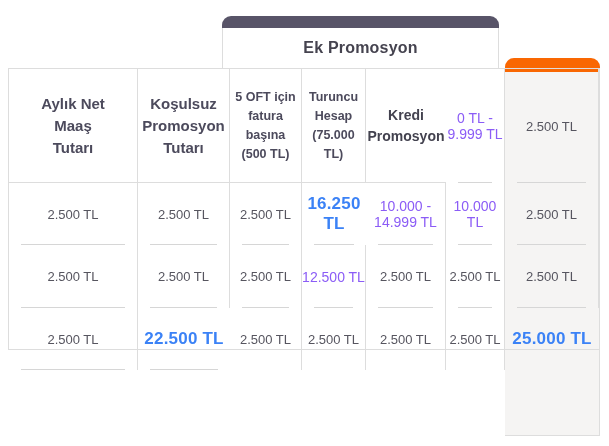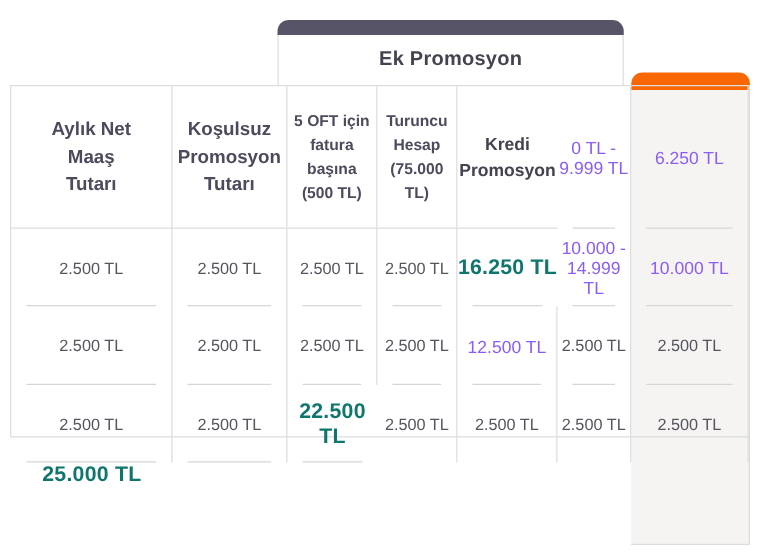--- a/index.html
+++ b/index.html
@@ -95,21 +95,21 @@
     bottom: 0;
     height: 1px;
     background: #d6d6d6;
   }
 
   .hdr-main   { font-size: 15px; font-weight: bold; color: #4c4a5c; line-height: 22px; }
   .hdr-sub    { font-size: 12.5px; font-weight: bold; color: #4c4a5c; line-height: 19px; }
   .hdr-total  { font-size: 14px; font-weight: bold; color: #43424f; line-height: 21px; }
   .val        { font-size: 14px; color: #8b5cf6; }
   .val-sub    { font-size: 13px; color: #56555f; }
-  .val-total  { font-size: 17px; font-weight: bold; color: #0f766e; letter-spacing: 0.2px; }
+  .val-total  { font-size: 17px; font-weight: bold; color: #3b82f6; letter-spacing: 0.2px; }
 </style>
 </head>
 <body>
 
 <div class="canvas">
 
   <div class="total-col">
     <div class="total-accent-bar"></div>
     <div class="total-col-body"></div>
   </div>
@@ -133,21 +133,20 @@
 fatura
 başına
 (500 TL)</div>
     <div class="cell v-border h-border hdr-sub">Turuncu
 Hesap
 (75.000 TL)</div>
     <div class="cell h-border hdr-total">Kredi
 Promosyon</div>
 
     <div class="cell v-border divider val">0 TL - 9.999 TL</div>
-    <div class="cell v-border divider val">6.250 TL</div>
     <div class="cell v-border divider val-sub">2.500 TL</div>
     <div class="cell v-border divider val-sub">2.500 TL</div>
     <div class="cell v-border divider val-sub">2.500 TL</div>
     <div class="cell v-border divider val-sub">2.500 TL</div>
     <div class="cell divider val-total">16.250 TL</div>
 
     <div class="cell v-border divider val">10.000 - 14.999 TL</div>
     <div class="cell v-border divider val">10.000 TL</div>
     <div class="cell v-border divider val-sub">2.500 TL</div>
     <div class="cell v-border divider val-sub">2.500 TL</div>

